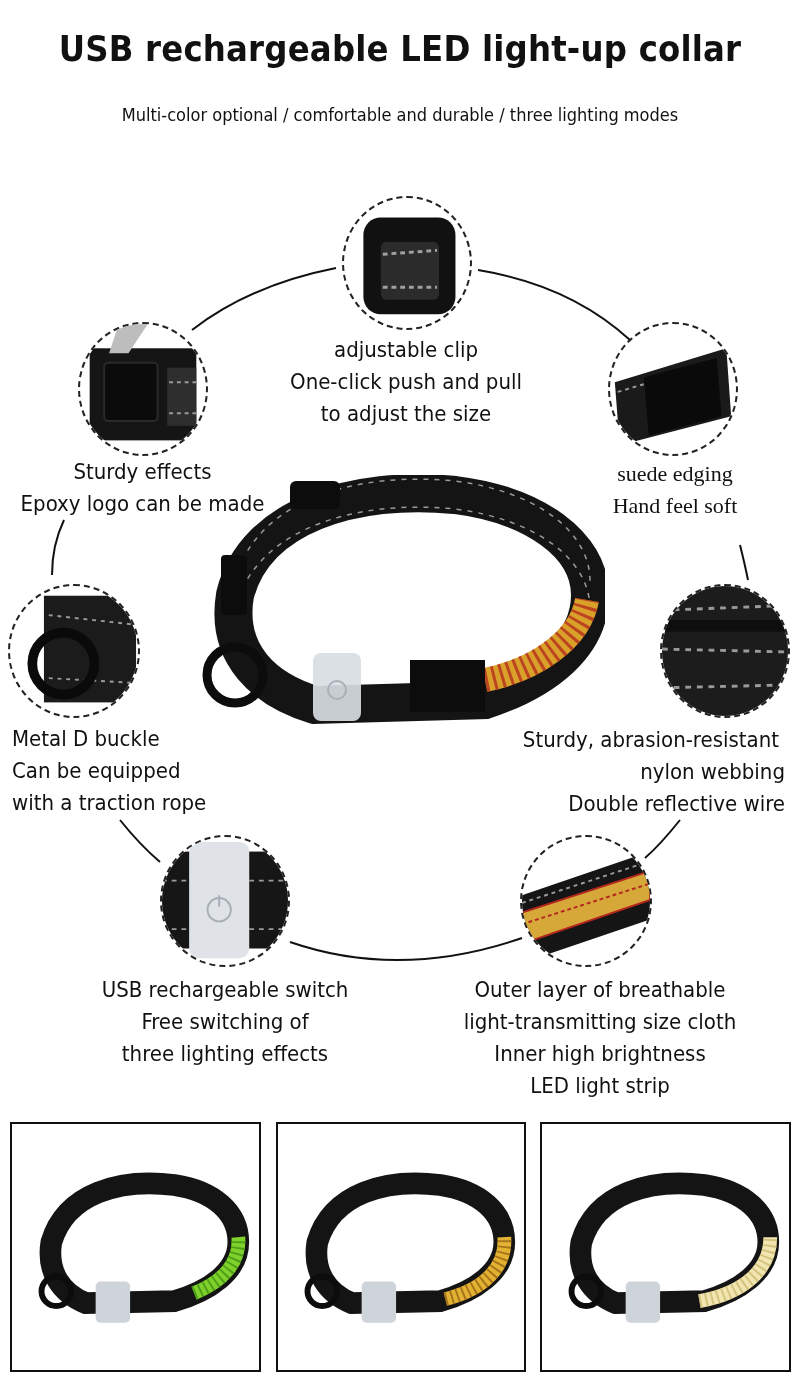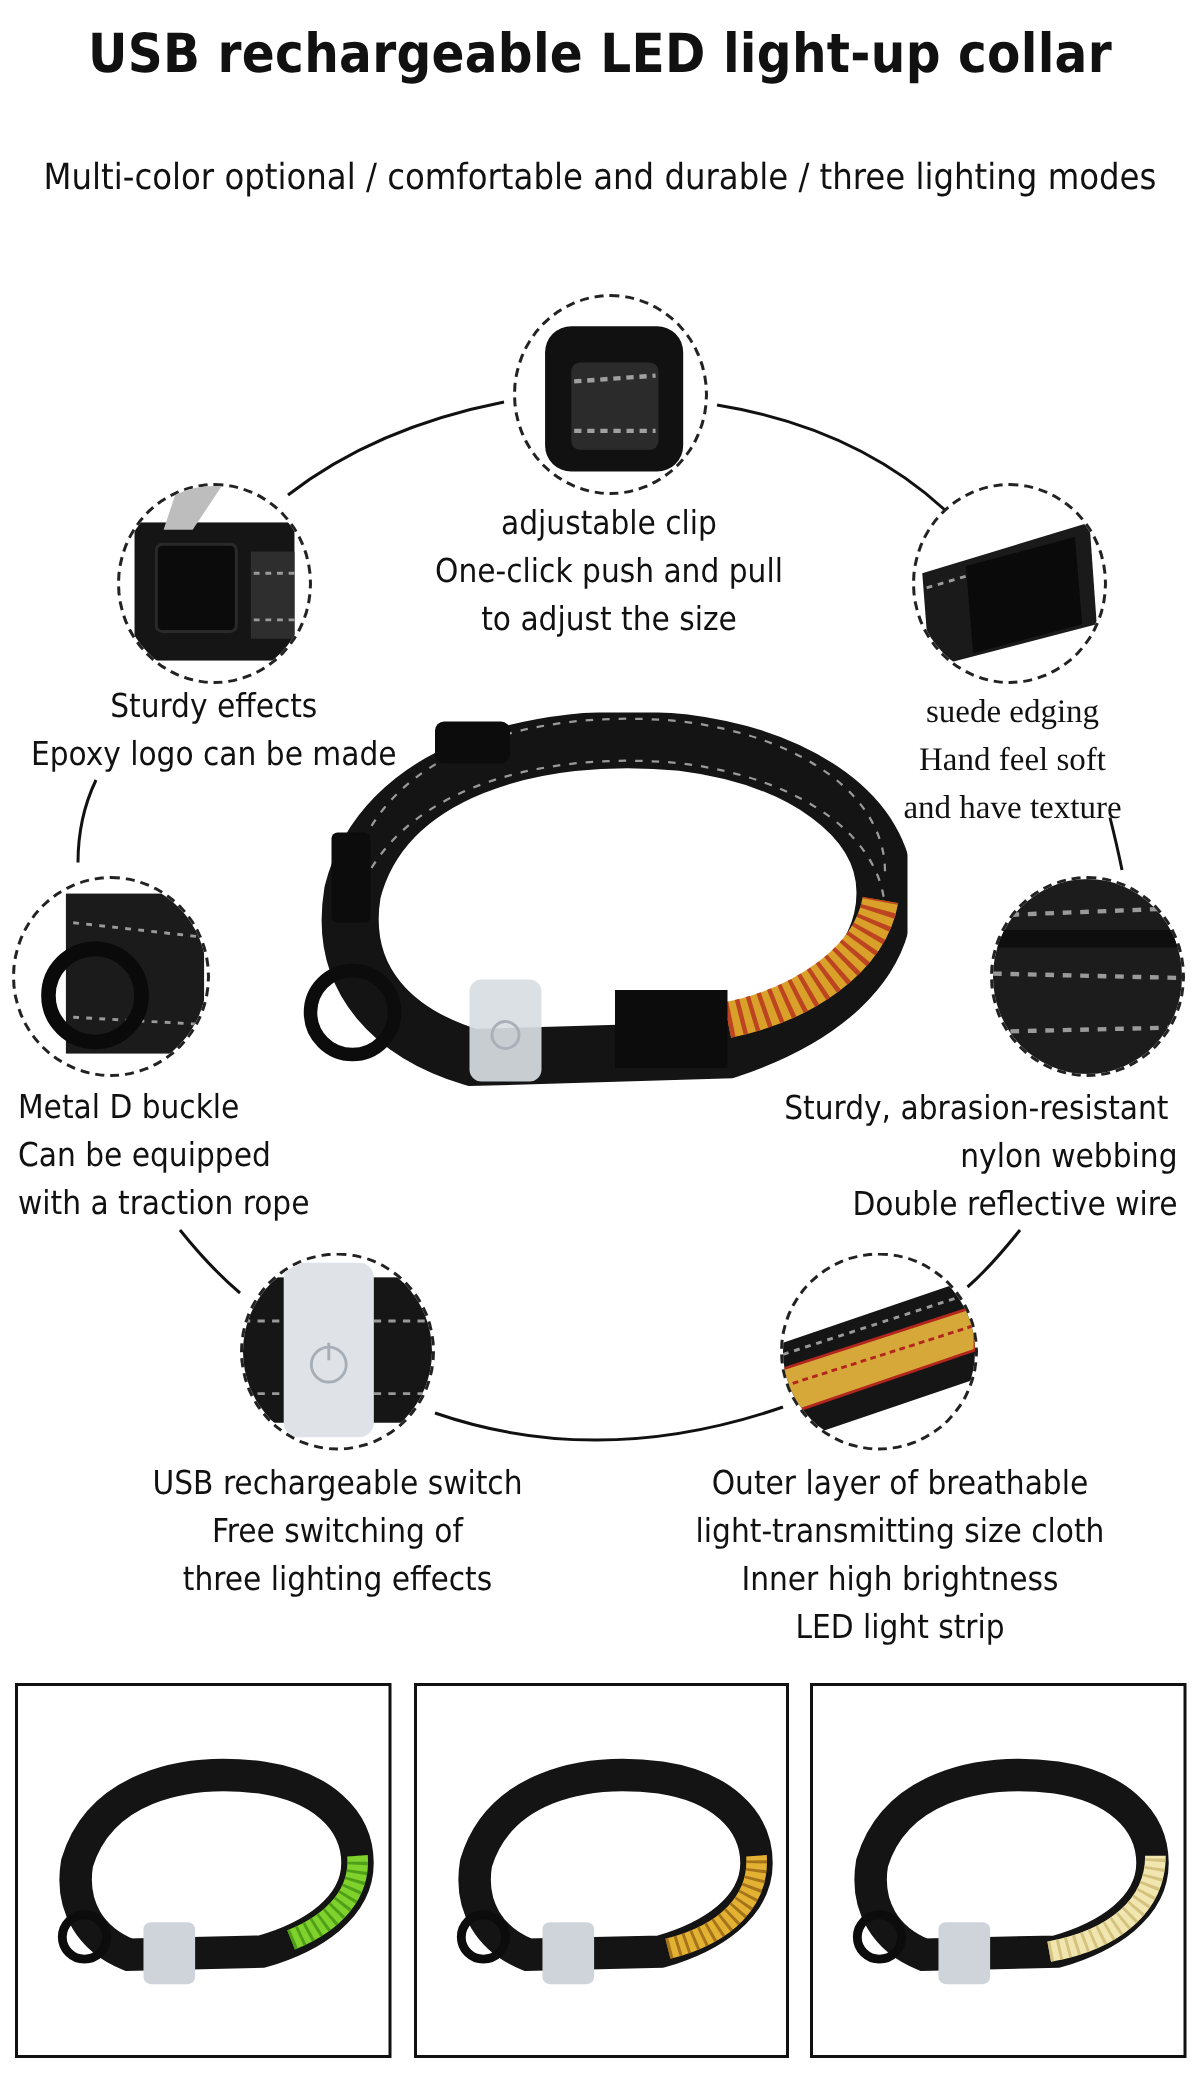--- a/index.html
+++ b/index.html
@@ -1,20 +1,20 @@
 <!DOCTYPE html>
 <html><head>
 <meta charset="utf-8">
 <style>
   html, body { margin:0; padding:0; background:#ffffff; }
   body { width:800px; height:1395px; position:relative; overflow:hidden;
          font-family:"DejaVu Sans Condensed","DejaVu Sans", sans-serif; color:#111; }
   .abs { position:absolute; }
-  .title { left:0; width:800px; top:16px; text-align:center; font-size:36px; font-weight:bold; letter-spacing:0.2px; }
-  .subtitle { left:0; width:800px; top:104px; text-align:center; font-size:24px; }
+  .title { left:0; width:800px; top:28px; text-align:center; font-size:36px; font-weight:bold; letter-spacing:0.2px; }
+  .subtitle { left:0; width:800px; top:104px; text-align:center; font-size:18px; }
   .lbl { font-size:22px; line-height:32px; white-space:nowrap; }
   .lbl div { display:block; }
   .center { text-align:center; }
   .right { text-align:right; }
   .left { text-align:left; }
   .circle { border:2.5px dashed #222; border-radius:50%; overflow:hidden; background:#fff; box-sizing:border-box; }
   .circle svg { width:100%; height:100%; display:block; }
   .frame { border:2px solid #111; box-sizing:border-box; background:#fff; }
   .frame svg { width:100%; height:100%; display:block; }
   svg.lines { position:absolute; left:0; top:0; }
@@ -85,21 +85,20 @@
 <div class="abs circle" style="left:608px; top:322px; width:130px; height:134px;">
   <svg viewBox="0 0 130 134">
     <polygon points="5,60 120,25 125,95 10,125" fill="#1a1a1a"></polygon>
     <polygon points="35,55 110,35 115,95 40,115" fill="#0a0a0a"></polygon>
     <line x1="8" y1="70" x2="35" y2="62" stroke="#9a9a9a" stroke-width="2" stroke-dasharray="4,4"></line>
   </svg>
 </div>
 <div class="abs lbl center" style="left:560px; width:230px; top:458px;font-family:Liberation Serif, serif;">
   <div>suede edging</div>
   <div>Hand feel soft</div>
-  <div>and have texture</div>
 </div>
 
 <div class="abs circle" style="left:8px; top:584px; width:132px; height:134px;">
   <svg viewBox="0 0 132 134">
     <rect x="35" y="10" width="95" height="110" fill="#1b1b1b"></rect>
     <line x1="40" y1="30" x2="130" y2="40" stroke="#9a9a9a" stroke-width="2" stroke-dasharray="4,5"></line>
     <line x1="40" y1="95" x2="130" y2="100" stroke="#9a9a9a" stroke-width="2" stroke-dasharray="4,5"></line>
     <circle cx="55" cy="80" r="32" fill="none" stroke="#0a0a0a" stroke-width="10"></circle>
   </svg>
 </div>

